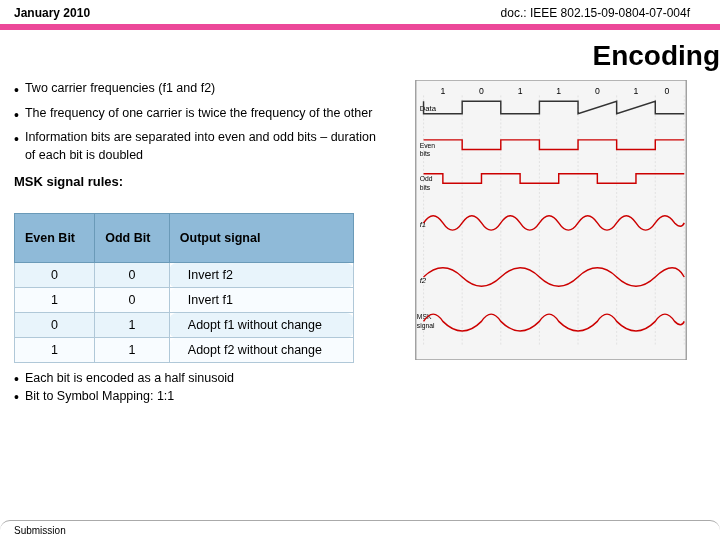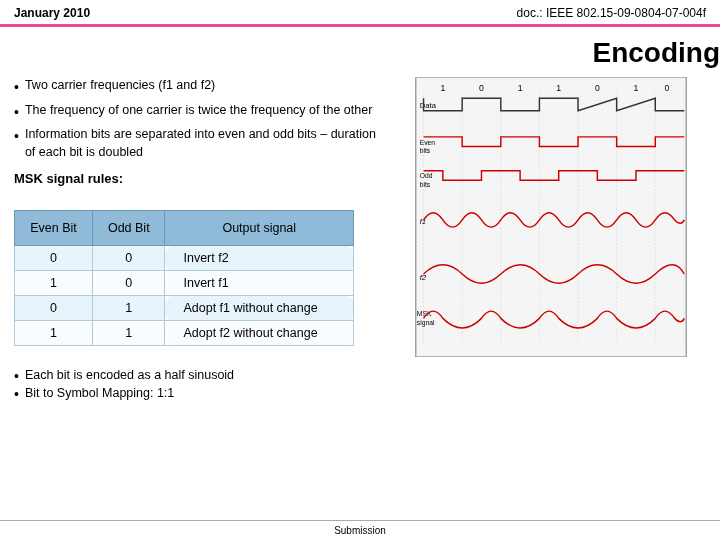--- a/index.html
+++ b/index.html
@@ -12,22 +12,22 @@
       color: #000;
       overflow: hidden;
       position: relative;
     }
 
     
     #header {
       display: flex;
       justify-content: space-between;
       align-items: center;
-      padding: 6px 14px 4px 14px;
-      border-bottom: 3px solid #ec4899;
+      padding: 6px 30px 4px 14px;
+      border-bottom: 6px solid #ec4899;
     }
     #header .left-title {
       font-size: 12px;
       font-weight: bold;
     }
     #header .right-title {
       font-size: 12px;
     }
 
     
@@ -78,23 +78,23 @@
 
     
     .signal-table {
       border-collapse: collapse;
       width: 340px;
       font-size: 12.5px;
     }
     .signal-table th {
       background: #8fbad8;
       border: 1px solid #6a9ab8;
-      padding: 10px 10px;
-      text-align: center;
-      font-weight: normal;
+      padding: 17px 10px;
+      text-align: left;
+      font-weight: bold;
     }
     .signal-table td {
       border: 1px solid #b0c8d8;
       padding: 5px 10px;
       text-align: center;
     }
     .signal-table tr:nth-child(odd) td {
       background: #e8f4fb;
     }
     .signal-table tr:nth-child(even) td {
@@ -136,25 +136,26 @@
       font-size: 14px;
     }
 
     
     #footer {
       position: absolute;
       bottom: 0;
       left: 0;
       right: 0;
       display: flex;
-      justify-content: center;
+      justify-content: flex-start;
       align-items: center;
       padding: 4px 14px;
       border-top: 1px solid #aaa;
       font-size: 10px;
+      border-radius: 13px;
     }
   </style>
 </head>
 <body>
 
 <div id="header">
   <span class="left-title">January 2010</span>
   <span class="right-title">doc.: IEEE 802.15-09-0804-07-004f</span>
 </div>
 

